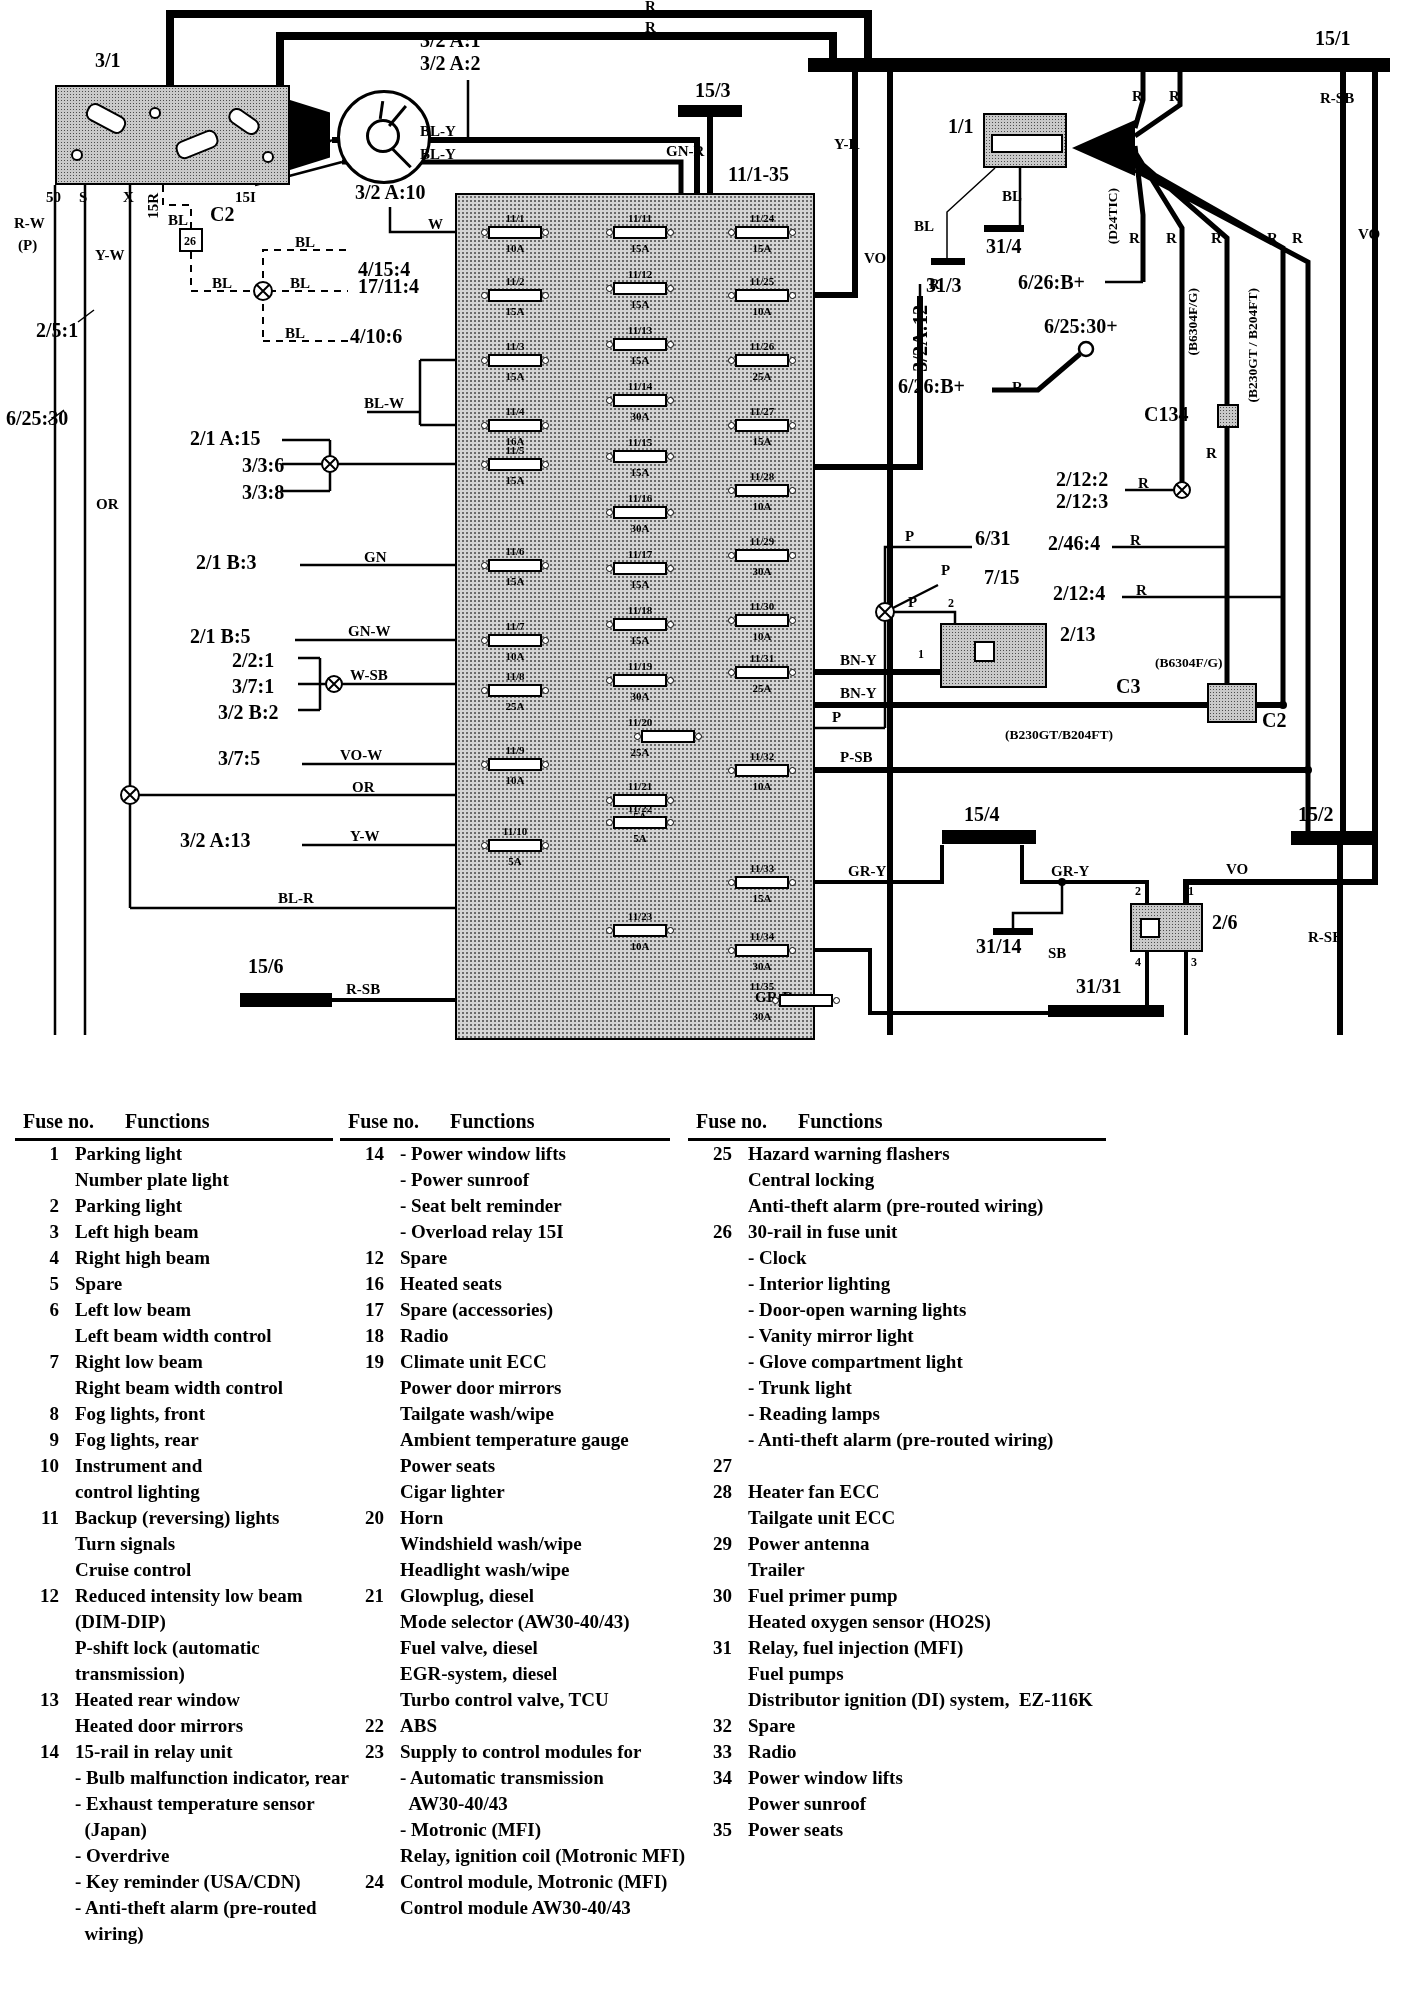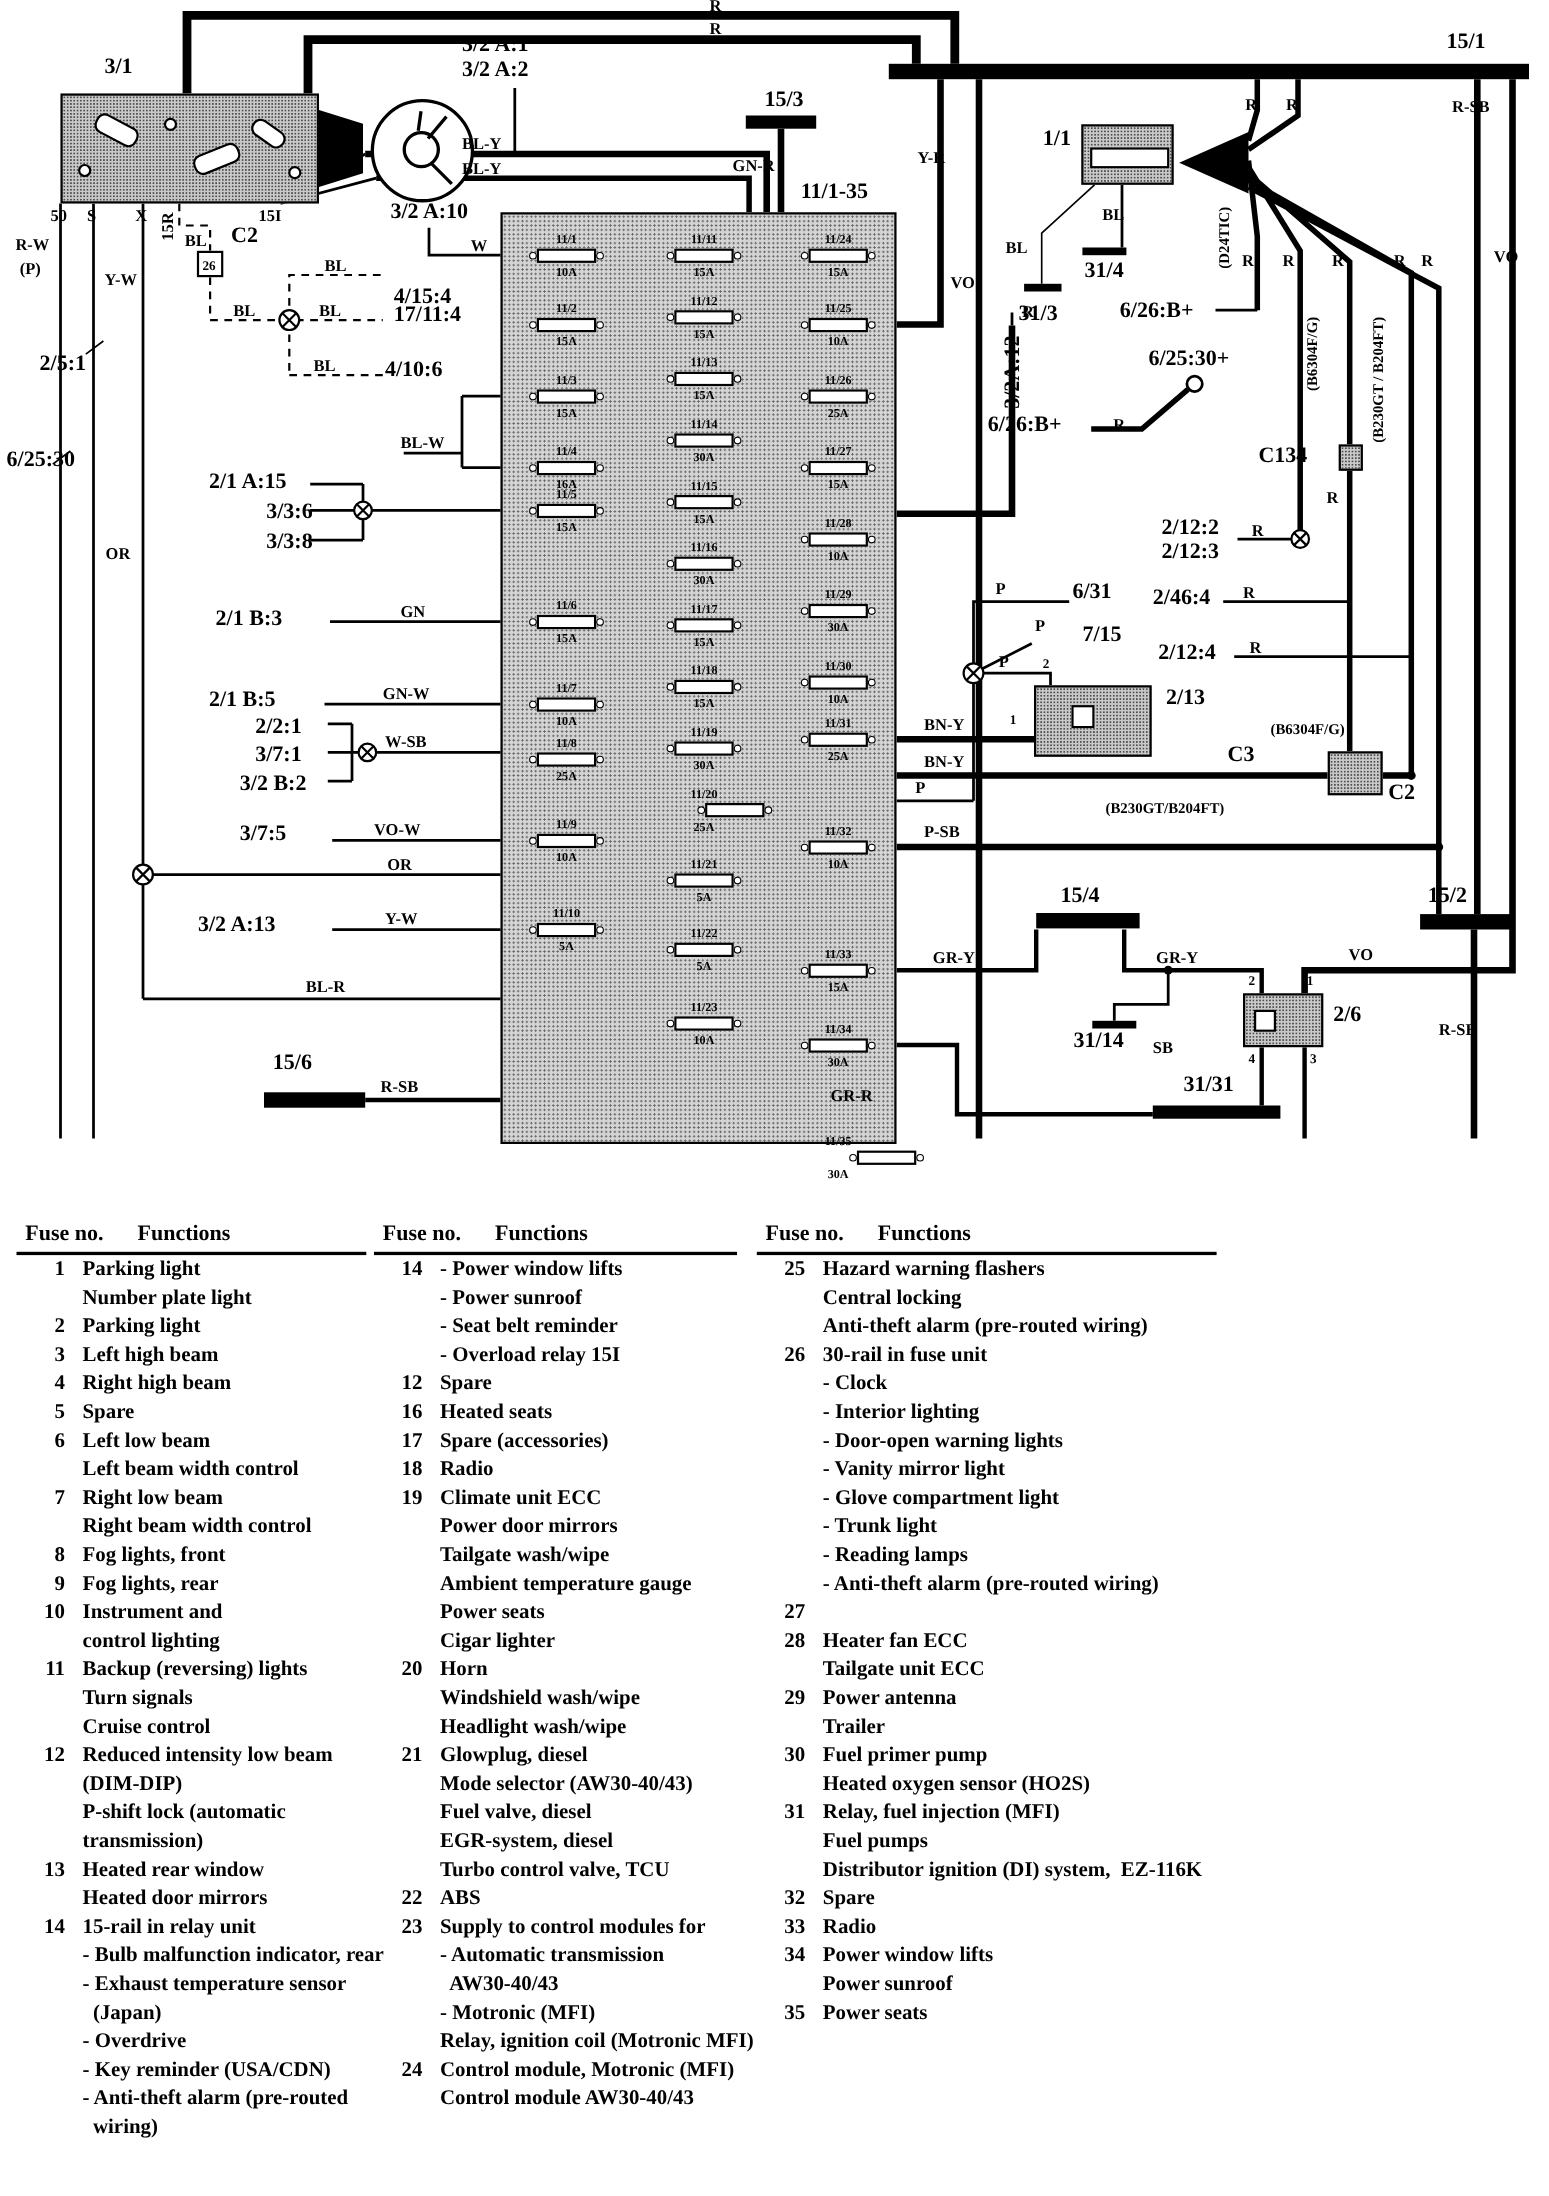--- a/index.html
+++ b/index.html
@@ -363,21 +363,21 @@
       <div class="fuse" style="left: 613px; top: 730px; position: absolute; padding-left: 28px;">
         <div class="fid">11/20</div>
         <div class="body"></div>
         <div class="amp">25A</div>
       </div>
       <div class="fuse" style="left: 613px; top: 794px; position: absolute;">
         <div class="fid">11/21</div>
         <div class="body"></div>
         <div class="amp">5A</div>
       </div>
-      <div class="fuse" style="left: 613px; top: 857px; position: absolute;">
+      <div class="fuse" style="left: 613px; top: 816px; position: absolute;">
         <div class="fid">11/22</div>
         <div class="body"></div>
         <div class="amp">5A</div>
       </div>
       <div class="fuse" style="left: 613px; top: 924px; position: absolute;">
         <div class="fid">11/23</div>
         <div class="body"></div>
         <div class="amp">10A</div>
       </div>
       <div class="fuse" style="left: 735px; top: 226px; position: absolute;">
@@ -428,21 +428,21 @@
       <div class="fuse" style="left: 735px; top: 876px; position: absolute;">
         <div class="fid">11/33</div>
         <div class="body"></div>
         <div class="amp">15A</div>
       </div>
       <div class="fuse" style="left: 735px; top: 944px; position: absolute;">
         <div class="fid">11/34</div>
         <div class="body"></div>
         <div class="amp">30A</div>
       </div>
-      <div class="fuse" style="left: 735px; top: 1046px; position: absolute; padding-left: 44px;">
+      <div class="fuse" style="left: 735px; top: 994px; position: absolute; padding-left: 44px;">
         <div class="fid">11/35</div>
         <div class="body"></div>
         <div class="amp">30A</div>
       </div>
     </div>
 
   <div id="legend">
       <div class="legendcol" style="left: 15px; top: 1108px; width: 318px;">
         <div class="lhead">
           <span style="left: 8px;">Fuse no.</span>

